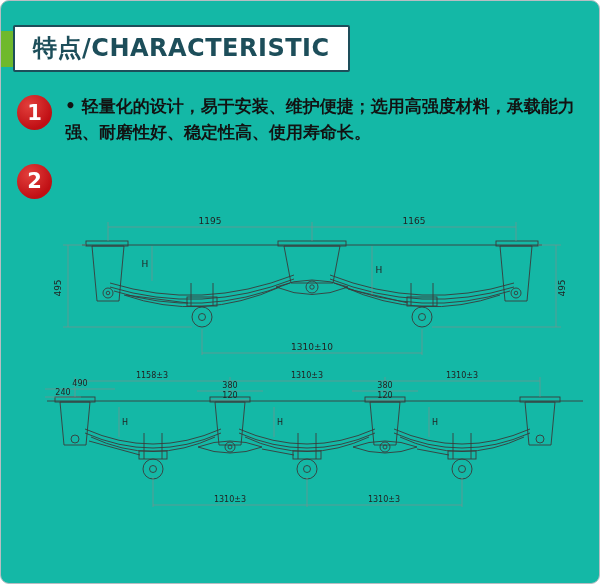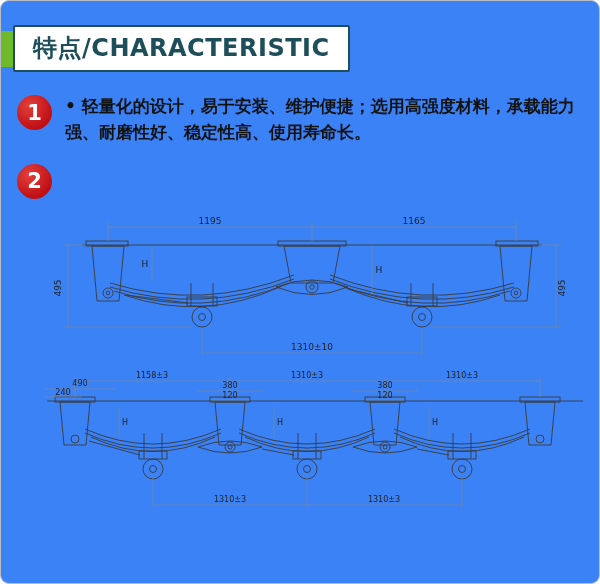--- a/index.html
+++ b/index.html
@@ -1,20 +1,20 @@
 <!DOCTYPE html>
 <html><head>
 <meta charset="utf-8">
 <style>
   html,body{margin:0;padding:0;background:#ffffff;}
   .page{
     position:relative;
     width:600px;height:584px;
     box-sizing:border-box;
-    background:#3b82f6;
+    background:#14b8a6;
     border:1px solid #b7bdc3;
     border-radius:9px;
     overflow:hidden;
     font-family:"DejaVu Sans","Liberation Sans",sans-serif;
   }
   .header-wrap{position:relative;height:92px;}
   .accent-bar{
     position:absolute;left:0;top:30px;
     width:14px;height:36px;
     background:#6fb92c;

